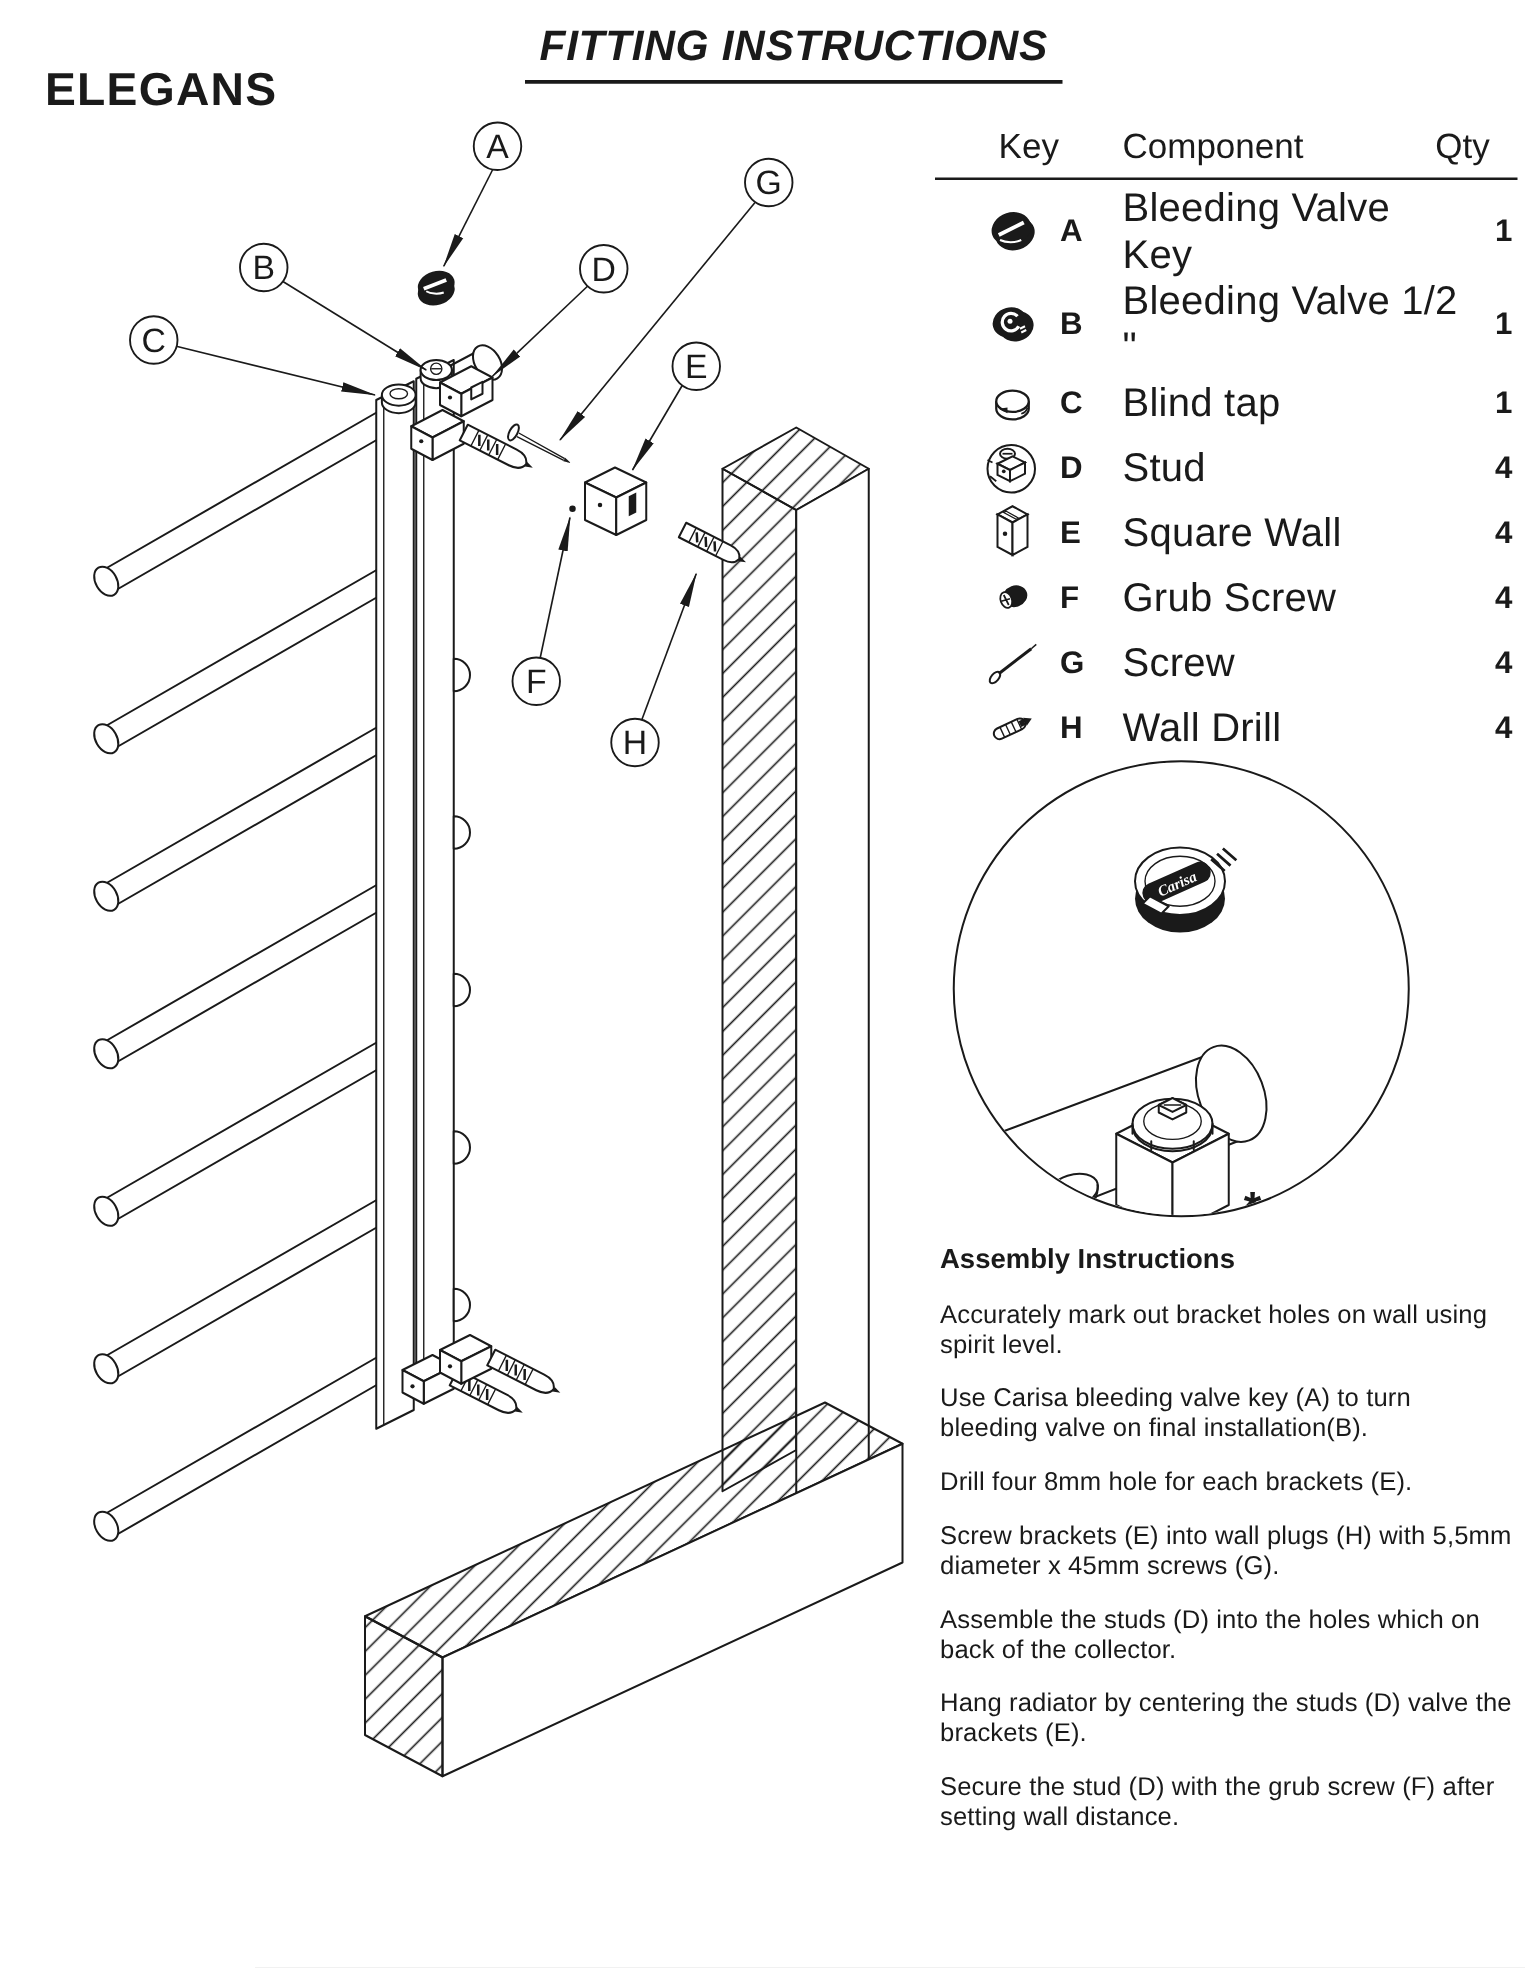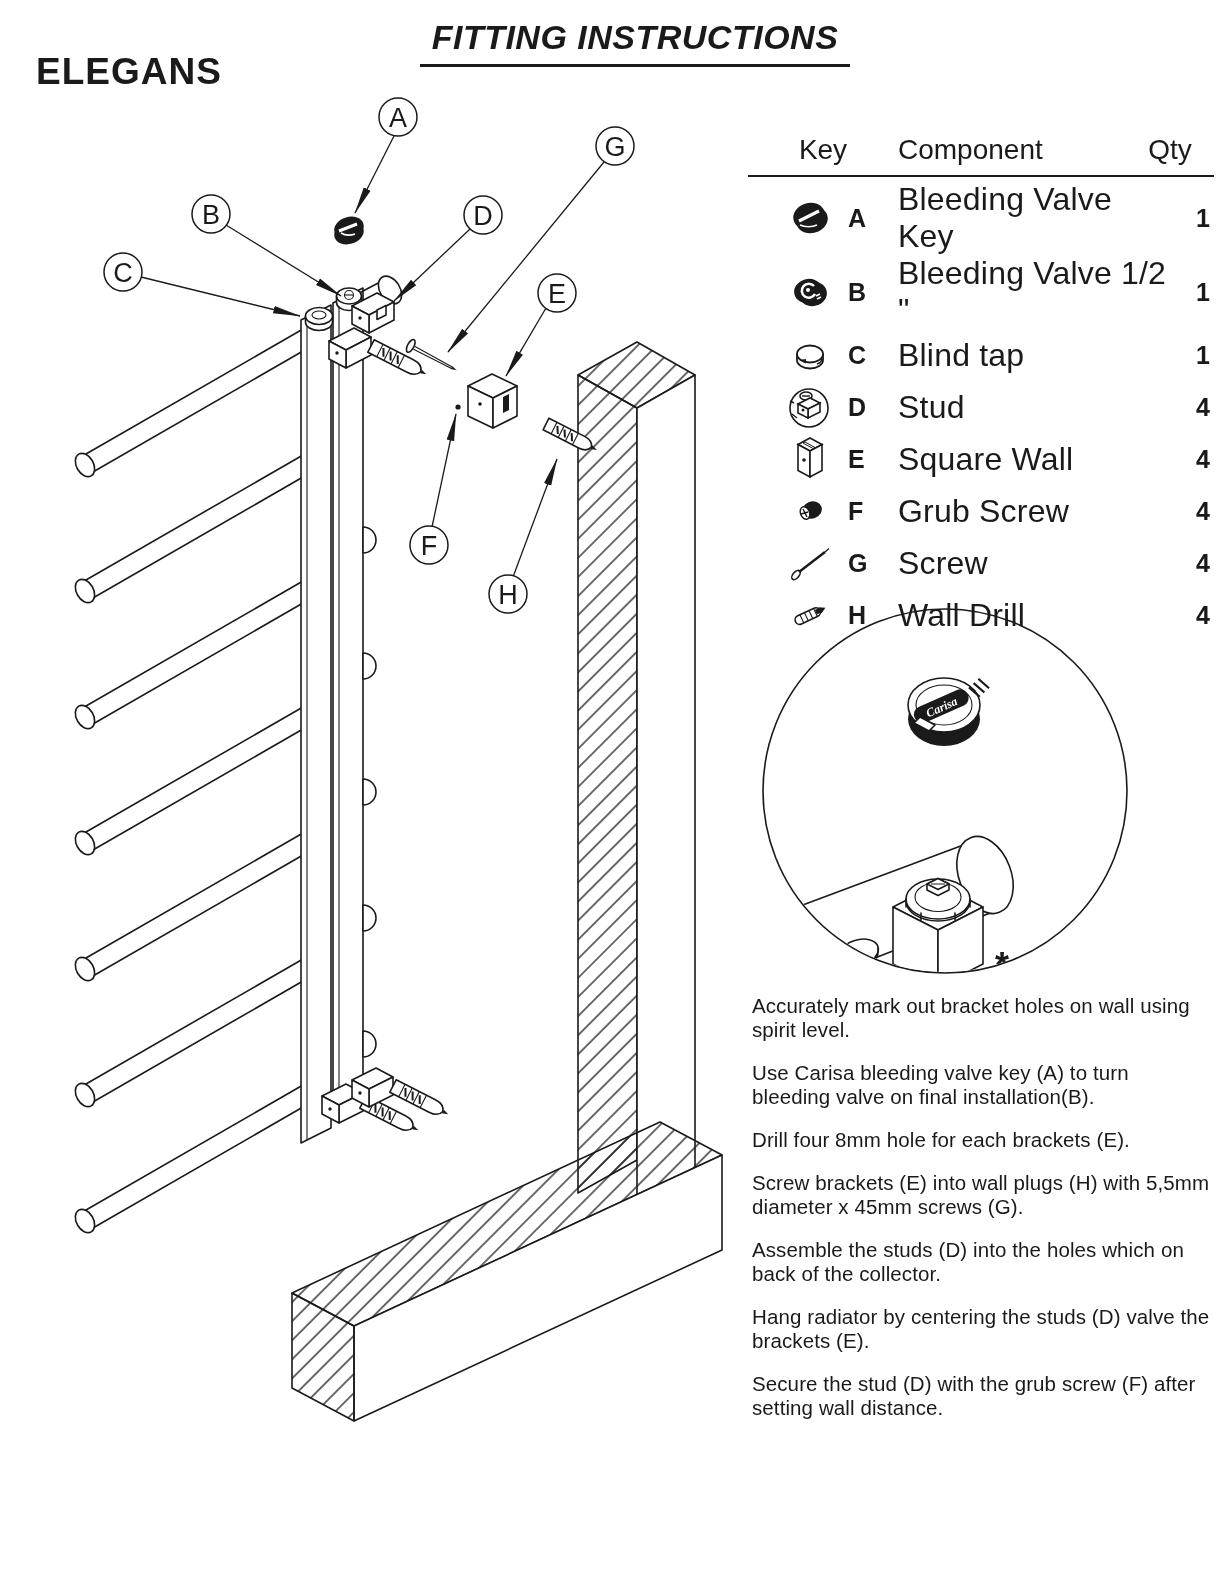--- a/index.html
+++ b/index.html
@@ -11,21 +11,21 @@
   .artwork{position:absolute;left:0;top:0;}
   .brand{
     position:absolute;left:36px;top:16px;font-size:37px;font-weight:bold;
     letter-spacing:1px;white-space:nowrap;margin-top:35px;
   }
   .title-wrap{position:absolute;left:398px;top:18px;width:474px;text-align:center;font-style:italic;}
   .title{
     display:inline-block;font-size:34px;font-weight:bold;letter-spacing:.5px;
     border-bottom:3.5px solid #1a1a1a;padding:0 12px 7px;white-space:nowrap;
   }
-  .parts-table{position:absolute;left:748px;top:134px;width:466px;}
+  .parts-table{position:absolute;left:748px;top:101px;width:466px;}
   .pt-head{display:grid;grid-template-columns:150px 1fr 84px;font-size:28px;align-items:end;}
   .pt-head .h-key{text-align:center;}
   .pt-head .h-comp{text-align:left;}
   .pt-head .h-qty{text-align:center;padding-right:4px;}
   .pt-rule{border:none;border-top:2.2px solid #1a1a1a;margin:9px 0 4px;}
   .pt-row{display:grid;grid-template-columns:64px 50px 1fr 42px;align-items:center;min-height:52px;padding-left:36px;}
   .p-icon{width:52px;height:52px;display:flex;align-items:center;justify-content:center;}
   .p-key{font-weight:bold;font-size:25px;}
   .p-comp{font-size:32px;letter-spacing:.2px;}
   .p-qty{font-weight:bold;font-size:25px;text-align:right;padding-right:4px;}
@@ -428,20 +428,21 @@
           </g>
         </svg>
       </span>
       <span class="p-key">H</span>
       <span class="p-comp">Wall Drill</span>
       <span class="p-qty">4</span>
     </div>
   </div>
 
   <div class="instructions">
+    <h3>Assembly Instructions</h3>
     <p>Accurately mark out bracket holes on wall using spirit level.</p>
     <p>Use Carisa bleeding valve key (A) to turn bleeding valve on final installation(B).</p>
     <p>Drill four 8mm hole for each brackets (E).</p>
     <p>Screw brackets (E) into wall plugs (H) with 5,5mm diameter x 45mm screws (G).</p>
     <p>Assemble the studs (D) into the holes which on back of the collector.</p>
     <p>Hang radiator by centering the studs (D) valve the brackets (E).</p>
     <p>Secure the stud (D) with the grub screw (F) after setting wall distance.</p>
   </div>
 
 </div>

